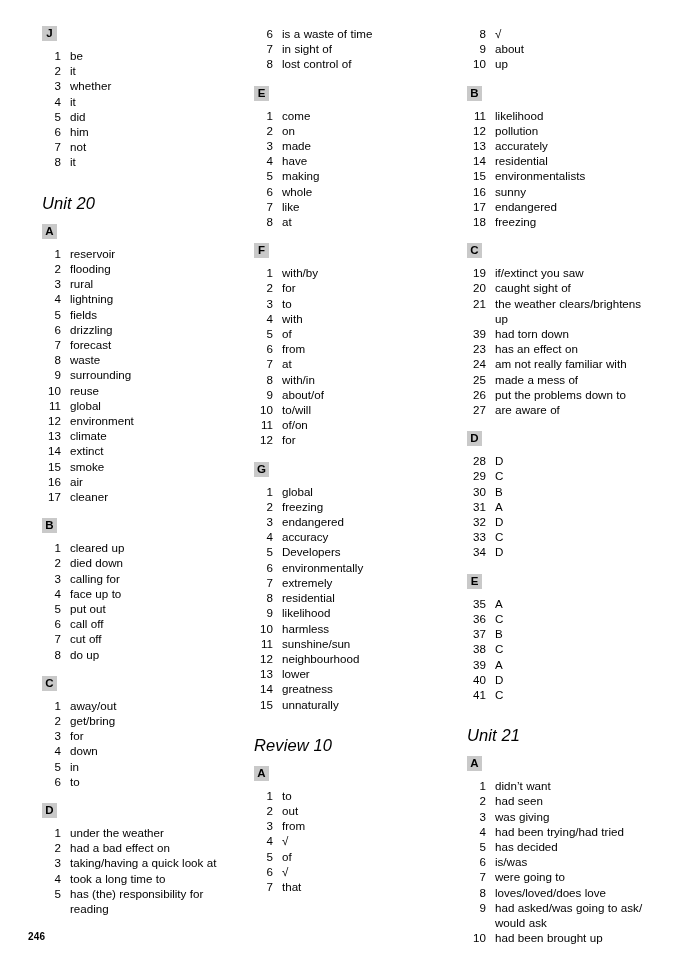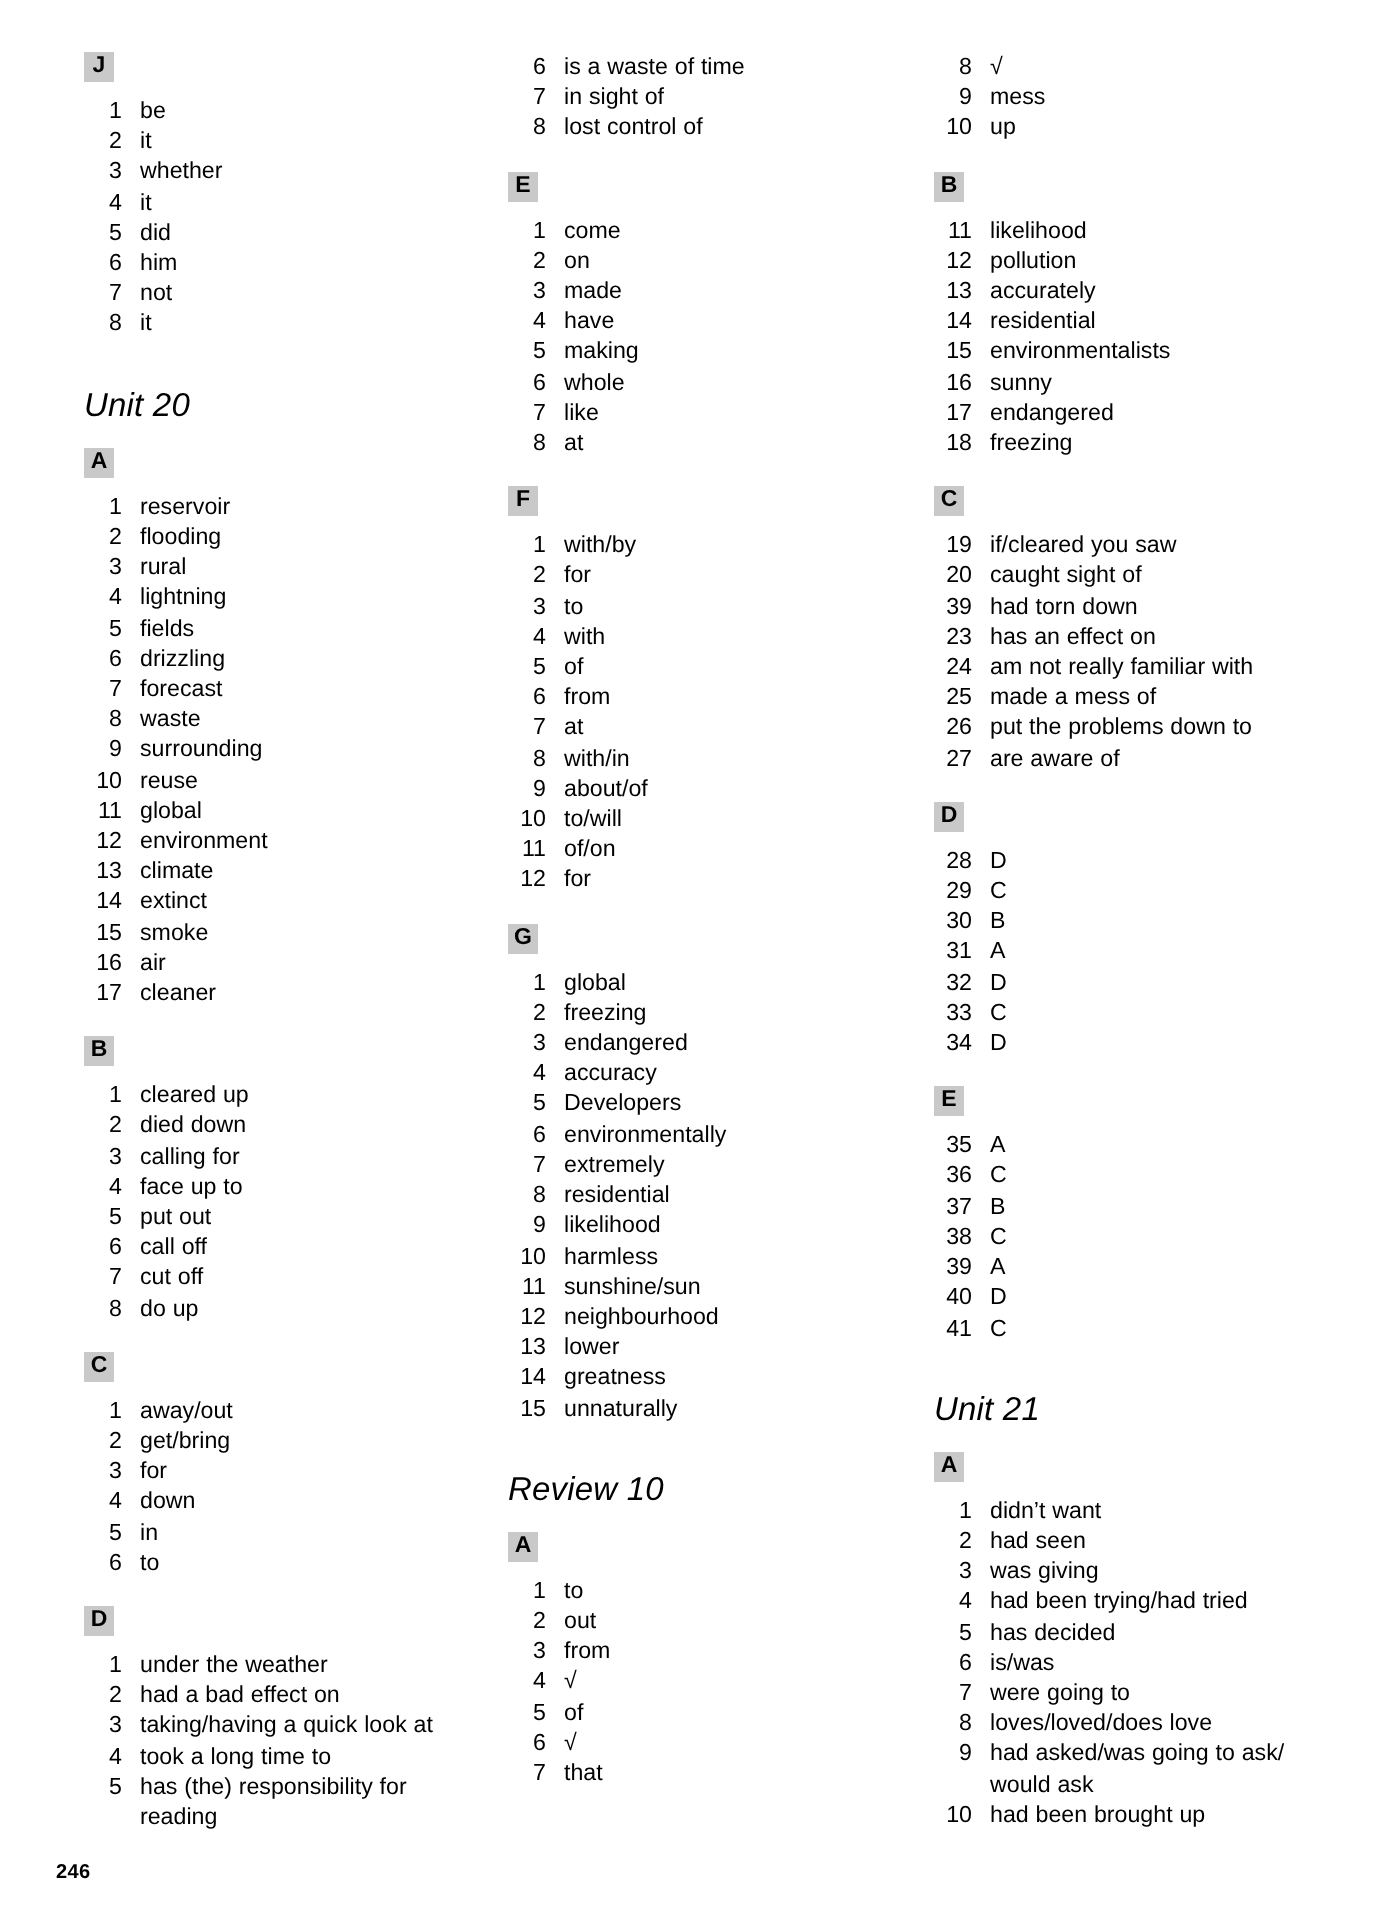--- a/index.html
+++ b/index.html
@@ -493,21 +493,21 @@
       </div>
     <div class="column c3">
         <div class="section">
           <ul class="answers">
             <li class="answer">
               <span class="num">8</span>
               <span class="txt"><span>√</span></span>
             </li>
             <li class="answer">
               <span class="num">9</span>
-              <span class="txt"><span>mess</span></span>
+              <span class="txt"><span>about</span></span>
             </li>
             <li class="answer">
               <span class="num">10</span>
               <span class="txt"><span>up</span></span>
             </li>
           </ul>
         </div>
         <div class="section"><div class="section-badge">B</div><ul class="answers">
             <li class="answer">
               <span class="num">11</span>
@@ -538,25 +538,29 @@
               <span class="txt"><span>endangered</span></span>
             </li>
             <li class="answer">
               <span class="num">18</span>
               <span class="txt"><span>freezing</span></span>
             </li>
           </ul></div>
         <div class="section"><div class="section-badge">C</div><ul class="answers">
             <li class="answer">
               <span class="num">19</span>
-              <span class="txt"><span>if/cleared you saw</span></span>
+              <span class="txt"><span>if/extinct you saw</span></span>
             </li>
             <li class="answer">
               <span class="num">20</span>
               <span class="txt"><span>caught sight of</span></span>
+            </li>
+            <li class="answer">
+              <span class="num">21</span>
+              <span class="txt"><span>the weather clears/brightens up</span></span>
             </li>
             <li class="answer">
               <span class="num">39</span>
               <span class="txt"><span>had torn down</span></span>
             </li>
             <li class="answer">
               <span class="num">23</span>
               <span class="txt"><span>has an effect on</span></span>
             </li>
             <li class="answer">

